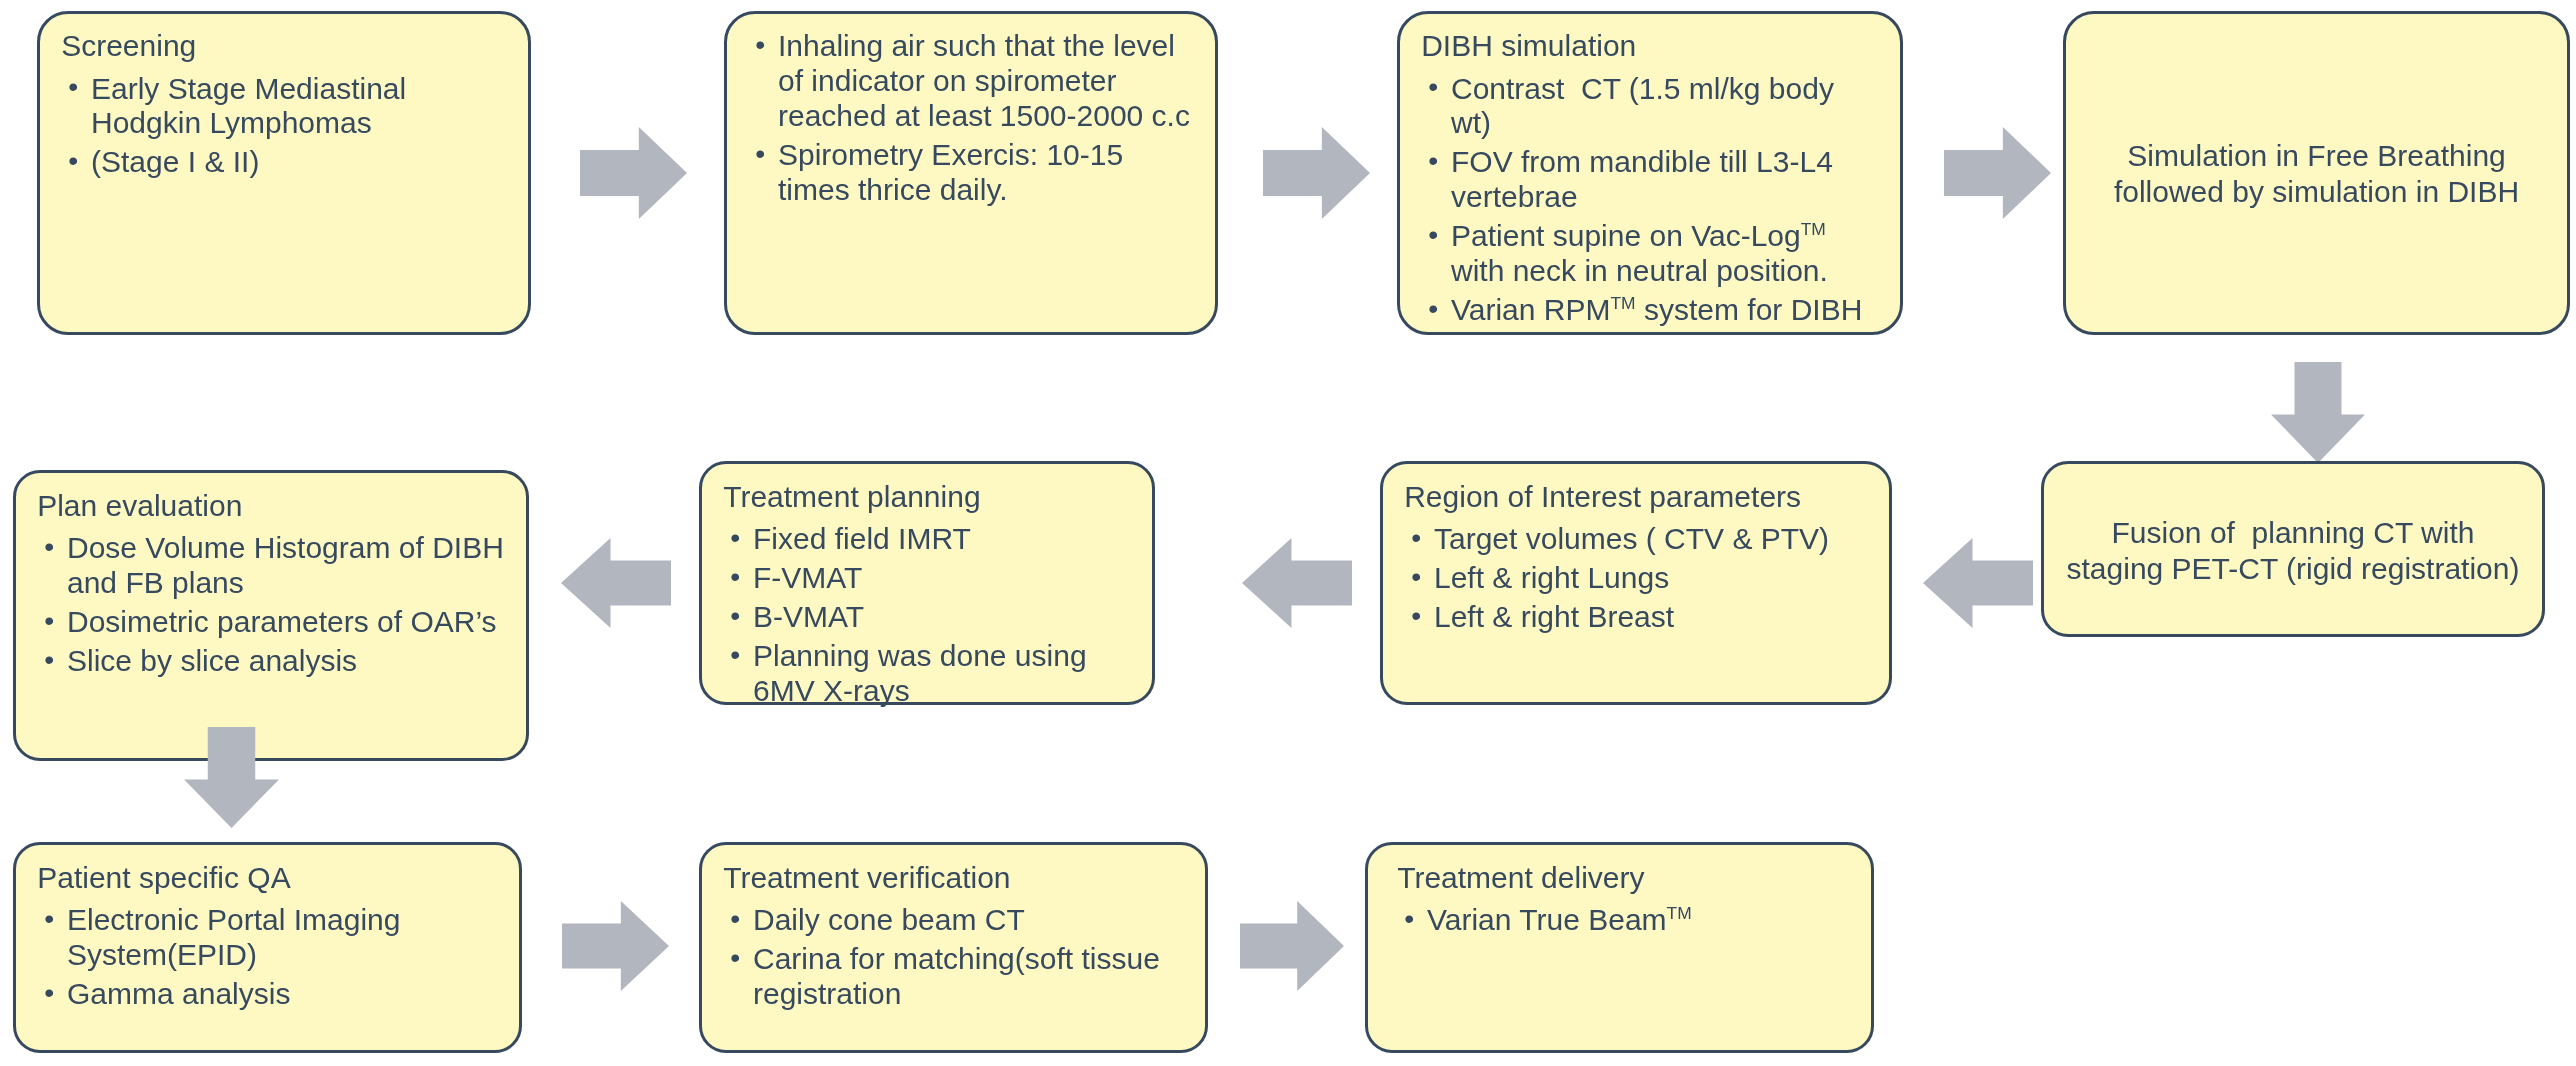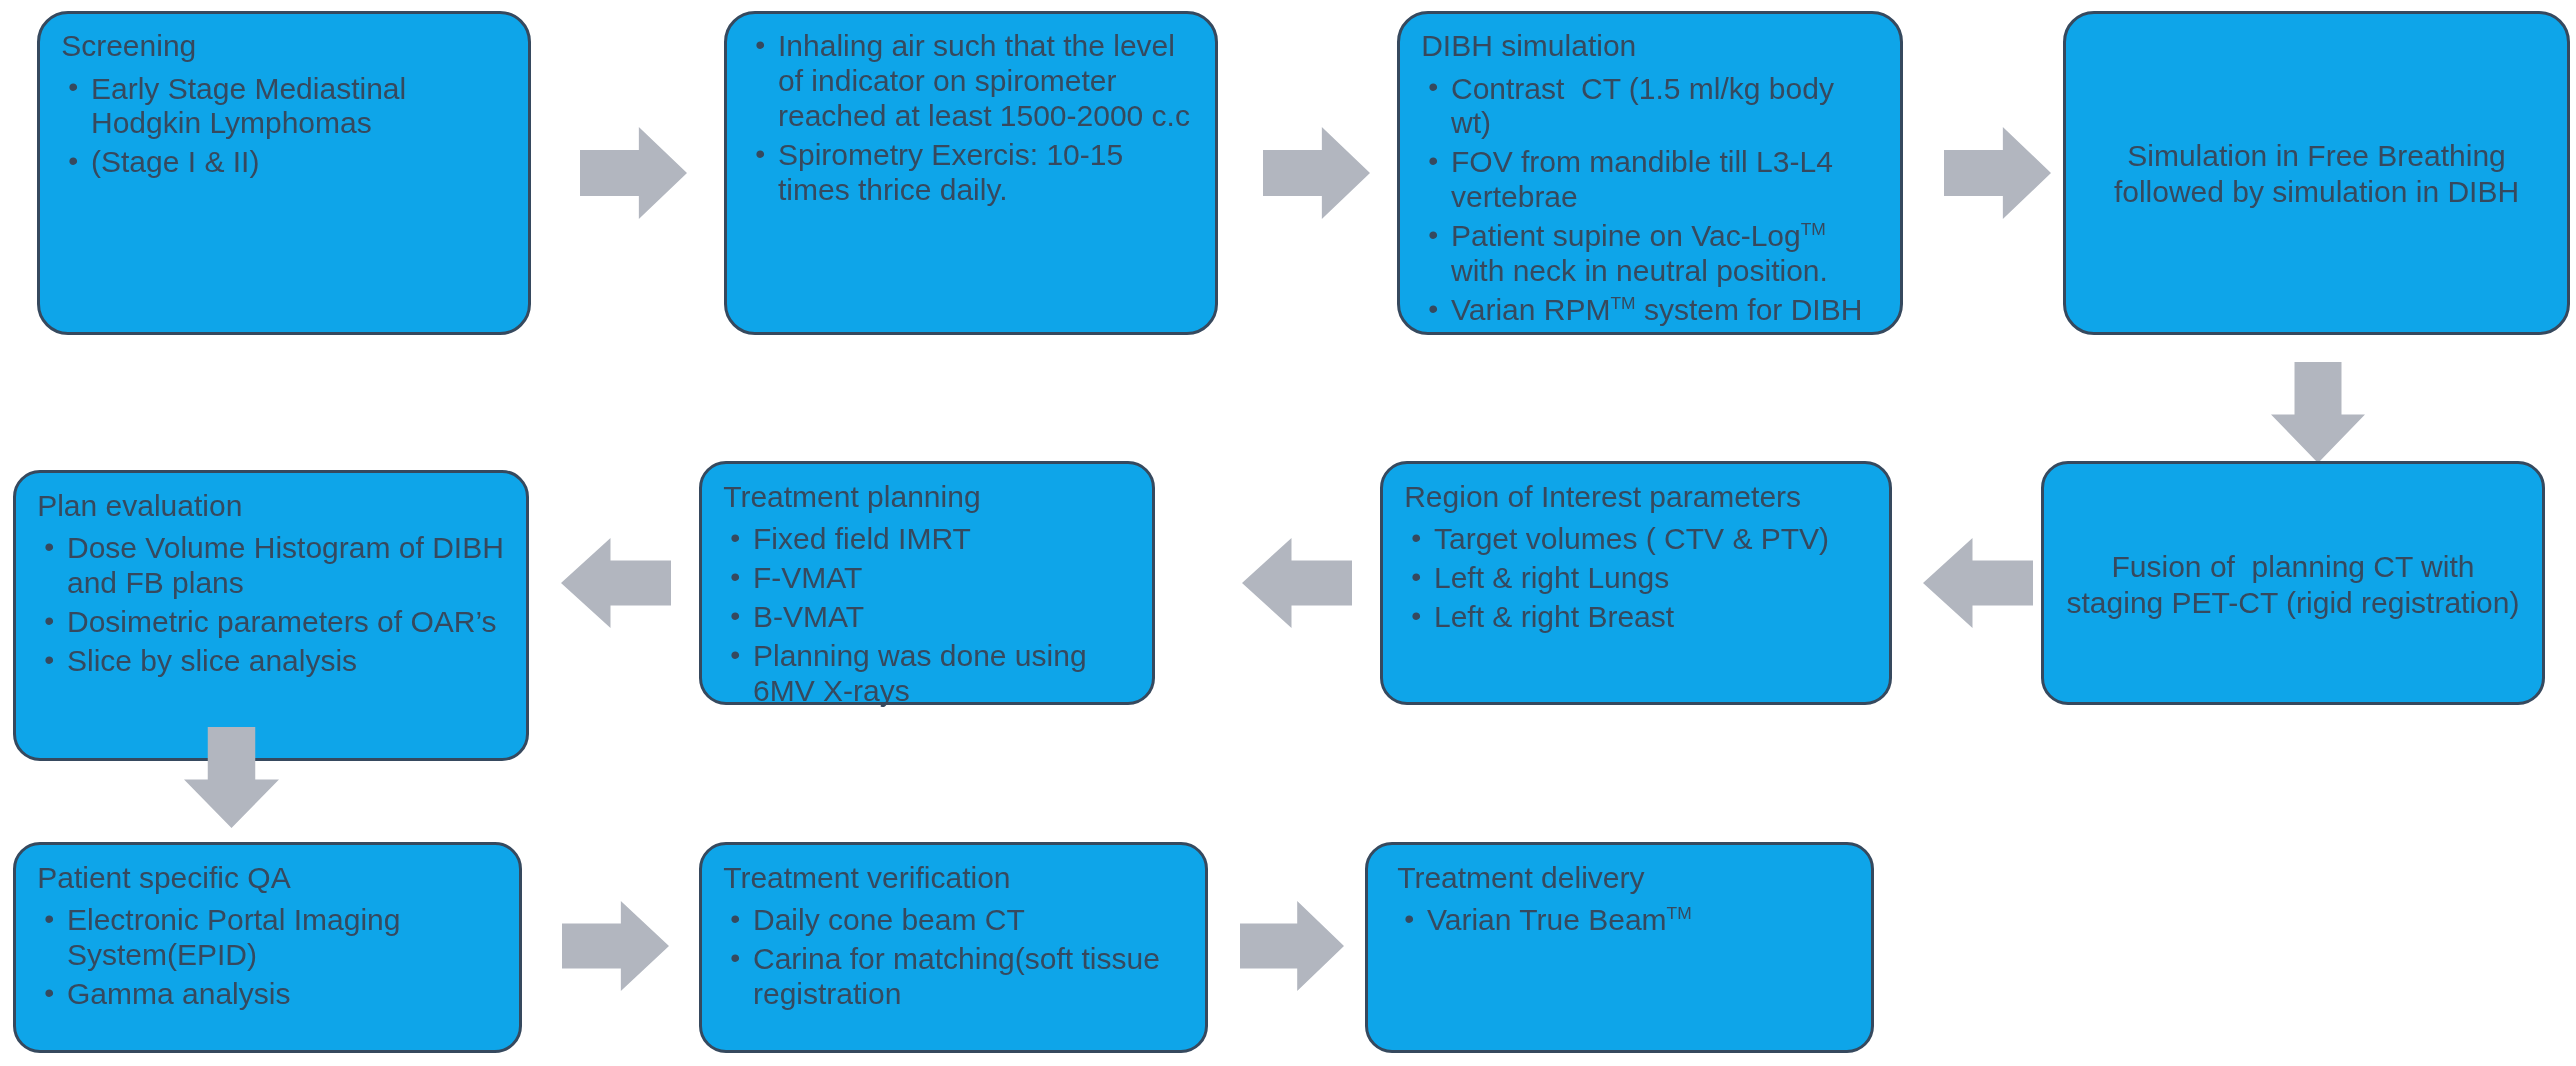--- a/index.html
+++ b/index.html
@@ -14,21 +14,21 @@
     height:1066px;
     background:#ffffff;
     overflow:hidden;
   }
   
   .box{
     position:absolute;
     box-sizing:border-box;
     border:3.6px solid #36495e;
     border-radius:31px;
-    background:#0ea5e9;
+    background:#fef9c3;
     padding:15.5px 20px 12px 20px;
   }
   .box.tight{border-radius:27px;}
   .box-title{
     font-size:30px;
     line-height:1.14;
     color:#36495e;
     white-space:pre-wrap;
     margin:0 0 8.3px 1.2px;
   }
@@ -155,21 +155,21 @@
     <div class="box-title">Region of Interest parameters</div>
     <ul class="bullets">
       <li>Target volumes ( CTV &amp; PTV)</li>
       <li>Left &amp; right Lungs</li>
       <li>Left &amp; right Breast</li>
     </ul>
   </div>
 
   <div class="arrow left" style="left:1923px;top:538px;width:110px;height:90px;"></div>
 
-  <div class="box tight" style="left:2041px;top:461px;width:504px;height:244px;">
+  <div class="box tight" style="left:2041px;top:461px;width:504px;height:176px;">
     <div class="center-text">Fusion of  planning CT with staging PET-CT (rigid registration)</div>
   </div>
 
   <div class="arrow down" style="left:184px;top:727px;width:95px;height:101px;"></div>
 
   <div class="box tight" style="left:13px;top:842px;width:509px;height:211px;">
     <div class="box-title">Patient specific QA</div>
     <ul class="bullets">
       <li>Electronic Portal Imaging System(EPID)</li>
       <li>Gamma analysis</li>

